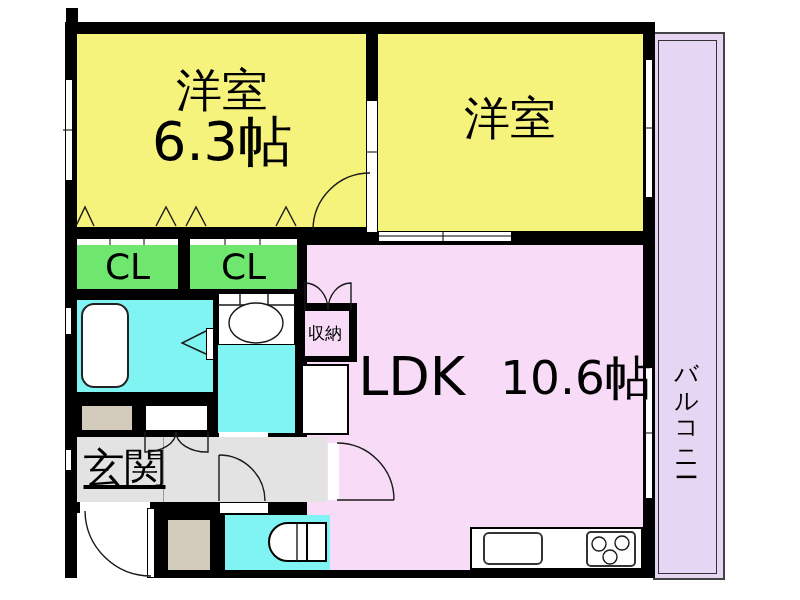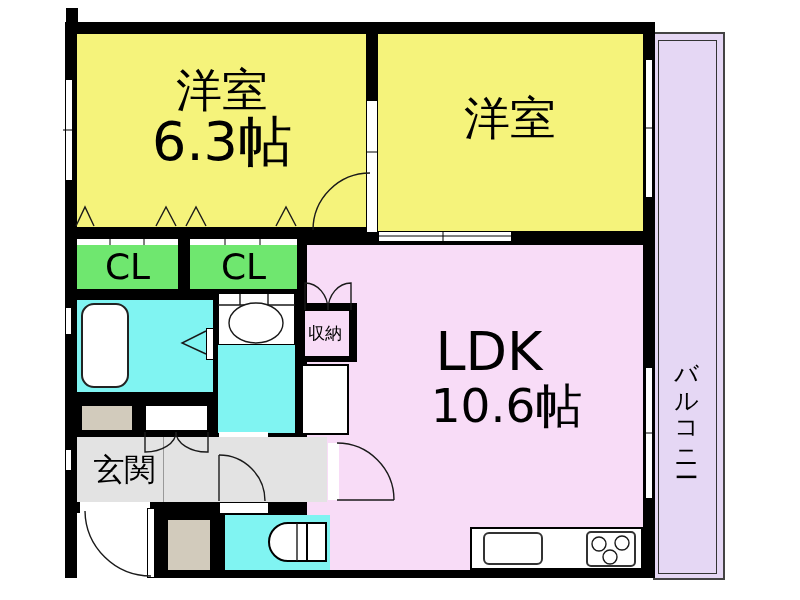--- a/index.html
+++ b/index.html
@@ -88,28 +88,28 @@
   <div class="abs win" style="left:645px;top:60px;width:8px;height:137px;"></div>
   <div class="abs win" style="left:645px;top:368px;width:8px;height:130px;"></div>
 
   <div class="abs label" style="left:97px;top:58px;width:250px;height:120px;flex-direction:column;font-size:46px;">
     <span>洋室</span>
     <span style="font-size:54px;">6.3帖</span>
   </div>
   <div class="abs label" style="left:385px;top:58px;width:250px;height:120px;flex-direction:column;font-size:46px;">
     <span>洋室</span>
   </div>
-  <div class="abs label" style="left:364px;top:305px;width:250px;height:145px;flex-direction:column;font-size:54px;">
+  <div class="abs label" style="left:380px;top:305px;width:250px;height:145px;flex-direction:row;font-size:54px;">
     <span>LDK</span>
     <span style="font-size:47px;margin-left:35px;">10.6帖</span>
   </div>
   <div class="abs label" style="left:77px;top:245px;width:101px;height:44px;font-size:36px;">CL</div>
   <div class="abs label" style="left:190px;top:245px;width:107px;height:44px;font-size:36px;">CL</div>
   <div class="abs label" style="left:305px;top:311px;width:40px;height:45px;font-size:17px;">収納</div>
-  <div class="abs label" style="left:77px;top:440px;width:95px;height:58px;font-size:31px;">玄関</div>
+  <div class="abs label" style="left:77px;top:440px;width:95px;height:58px;font-size:41px;text-decoration:underline;">玄関</div>
 
   <svg class="overlay" width="800" height="600" viewBox="0 0 800 600">
     <g fill="none" stroke="#1a1a1a" stroke-width="1.4">
 
       <path d="M370,173 A57 57 0 0 0 313,230"></path>
 
       <path d="M76,226 L85,207 L94,226"></path>
       <path d="M156,226 L166,207 L176,226"></path>
       <path d="M186,226 L196,207 L206,226"></path>
       <path d="M276,226 L286,207 L296,226"></path>

